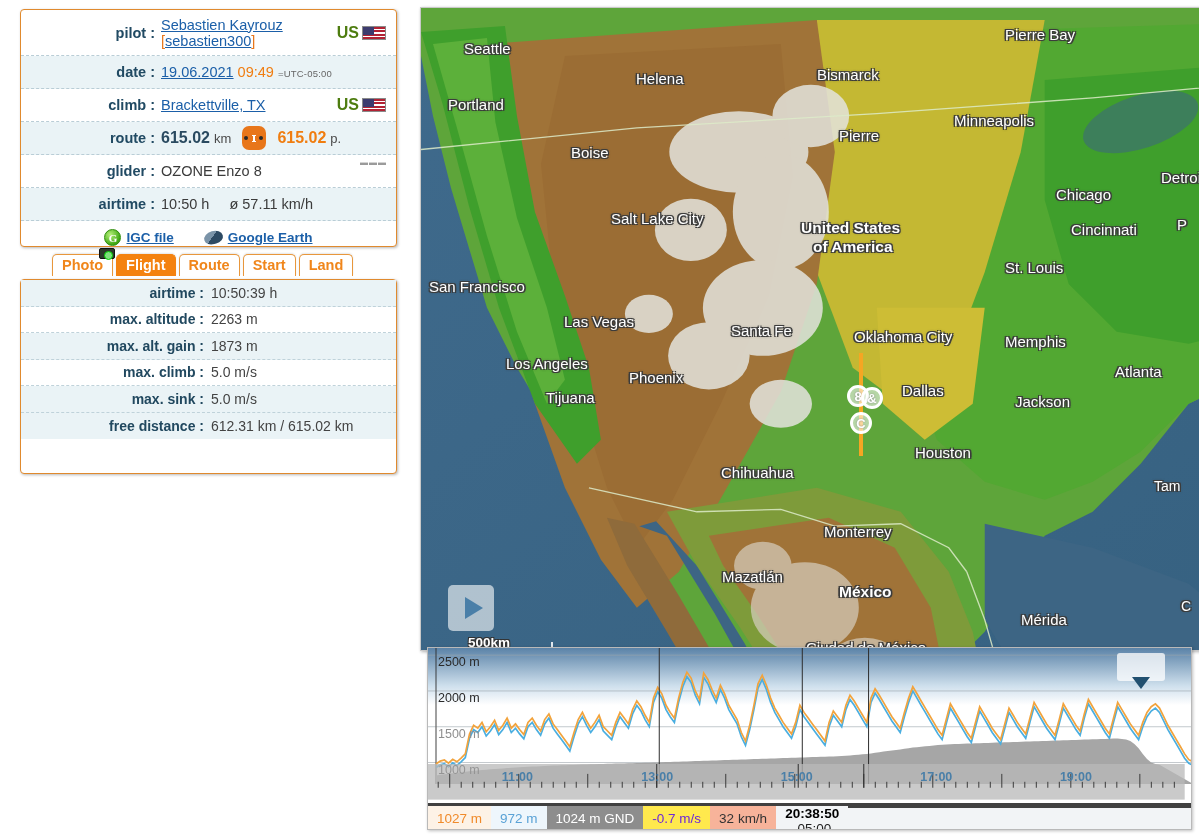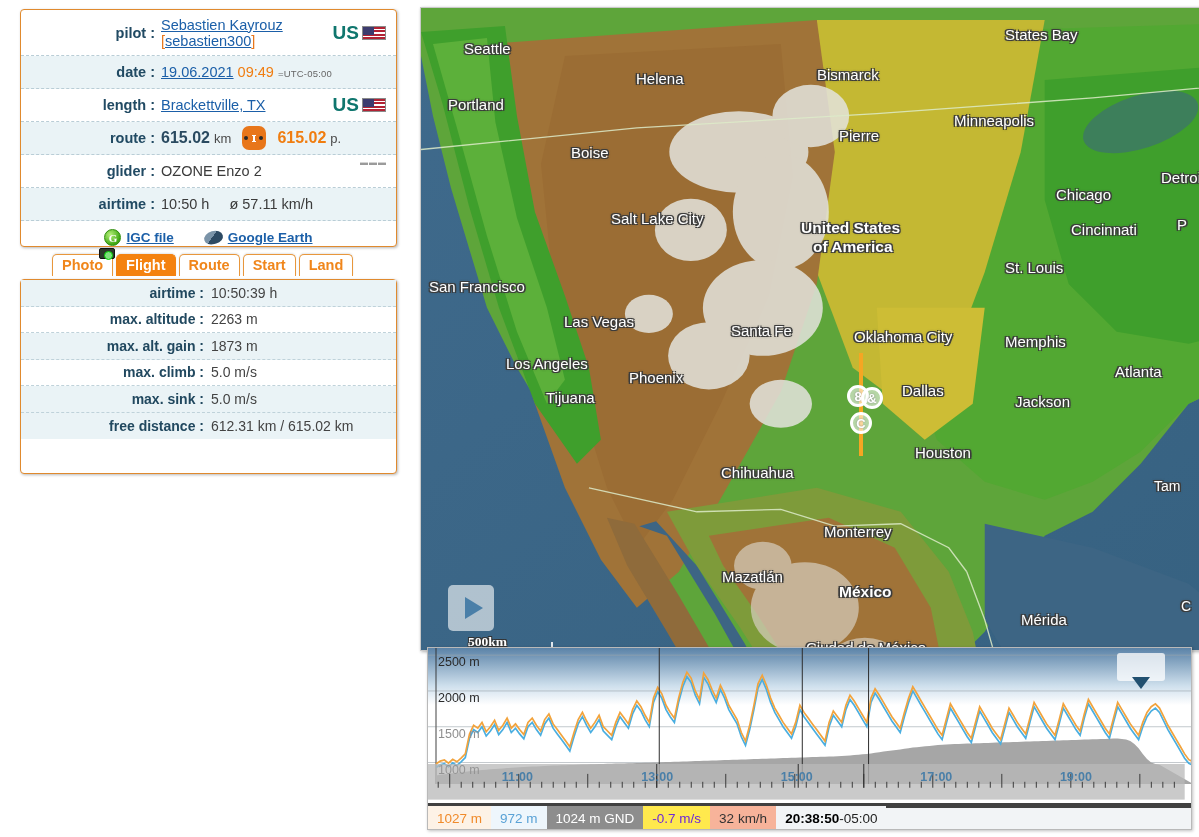--- a/index.html
+++ b/index.html
@@ -43,21 +43,21 @@
 
   a.lk { color: #1b5fa8; text-decoration: underline; }
   .nick { color: #e8761a; }
   .nick a { color: #1b5fa8; text-decoration: underline; }
   .orange { color: #f07d10; }
   .bold-dark { font-weight: bold; color: #2a4a60; font-size: 16px; }
   .bold-orange { font-weight: bold; color: #f07d10; font-size: 16px; }
   .tzsmall { font-size: 9.5px; color: #666; letter-spacing: .2px; }
   .unitsm { font-size: 13px; color: #4a4a4a; }
 
-  .ccode { font-weight: bold; font-size: 19px; color: #0f766e; margin-right: 3px; }
+  .ccode { font-weight: bold; font-size: 16px; color: #4d7c0f; margin-right: 3px; }
   .flag {
     display: inline-block; width: 24px; height: 14px; vertical-align: -2px;
     background:
       linear-gradient(to bottom,
         #b22234 0 14.2%, #fff 14.2% 28.5%, #b22234 28.5% 42.8%, #fff 42.8% 57.1%,
         #b22234 57.1% 71.4%, #fff 71.4% 85.7%, #b22234 85.7% 100%);
     position: relative; border: 1px solid #8a8a8a;
   }
   .flag::before {
     content: ""; position: absolute; left: 0; top: 0; width: 11px; height: 8px;
@@ -194,21 +194,20 @@
     background: rgba(255,255,255,0.60); border-radius: 5px; cursor: pointer;
   }
   #play-btn .ptri {
     position: absolute; left: 17px; top: 12px; width: 0; height: 0;
     border-top: 11px solid transparent; border-bottom: 11px solid transparent;
     border-left: 18px solid #4a7fa8;
   }
   #scale-bar {
     position: absolute; left: 47px; bottom: 0px; color: #fff; font-size: 13.5px; font-weight: bold;
     text-shadow: -1px -1px 0 #333, 1px -1px 0 #333, -1px 1px 0 #333, 1px 1px 0 #333;
-    font-family: Liberation Serif, serif;
   }
   #scale-line {
     position: absolute; left: 47px; bottom: -3px; width: 85px; height: 11px;
     border: 2px solid #fff; border-top: none; border-color: rgba(255,255,255,0.85);
   }
 
   
   #track-line {
     position: absolute; left: 438px; top: 345px; width: 4px; height: 103px;
     background: #f5a623;
@@ -236,21 +235,21 @@
     display: flex; align-items: center; font-size: 13.5px;
     background: #f2f4f6; border-top: 5px solid #404040;
   }
   .sbox { padding: 0 9px; height: 26px; display: flex; align-items: center; white-space: nowrap; }
   #sb-alt { color: #f08a2a; background: #fdf2e6; }
   #sb-baro { color: #5aa2d6; background: #eef6fc; }
   #sb-agl { color: #222; background: #dcdcdc; flex: 1; justify-content: flex-end; }
   #sb-gnd { color: #fff; background: #8d8d8d; }
   #sb-vario { color: #6d28d9; background: #ffe94d; }
   #sb-speed { color: #333; background: #f7b39a; }
-  #sb-time { color: #222; background: #f2f4f6; }
+  #sb-time { color: #222; background: #f2f4f6; flex-direction: column; }
   #sb-time b { color: #000; }
 
   #chart-dropdown {
     position: absolute; right: 26px; top: 5px; width: 48px; height: 28px;
     background: rgba(255,255,255,0.75); border-radius: 3px; cursor: pointer;
   }
   #chart-dropdown .caret2 {
     position: absolute; left: 50%; bottom: -8px; transform: translateX(-50%);
     width: 0; height: 0; border-left: 9px solid transparent; border-right: 9px solid transparent;
     border-top: 12px solid #215070;
@@ -280,21 +279,21 @@
       <div class="inforow alt">
         <div class="lbl">date :</div>
         <div class="val">
           <a class="lk" href="#">19.06.2021</a>
           <span class="orange">09:49</span>
           <span class="tzsmall">=UTC-05:00</span>
         </div>
       </div>
 
       <div class="inforow">
-        <div class="lbl">length :</div>
+        <div class="lbl">climb :</div>
         <div class="val">
           <a class="lk" href="#">Brackettville, TX</a>
         </div>
         <div class="flagwrap">
           <span class="ccode">US</span>
           <span class="flag"></span>
         </div>
       </div>
 
       <div class="inforow alt">
@@ -303,21 +302,21 @@
           <span class="bold-dark">615.02</span>
           <span class="unitsm">km</span>
           <span class="route-icon"></span>
           <span class="bold-orange">615.02</span>
           <span class="unitsm">p.</span>
         </div>
       </div>
 
       <div class="inforow" style="position:relative">
         <div class="lbl">glider :</div>
-        <div class="val">OZONE Enzo 2</div>
+        <div class="val">OZONE Enzo 8</div>
         <span class="dots-mark">▬▬▬</span>
       </div>
 
       <div class="inforow alt">
         <div class="lbl">airtime :</div>
         <div class="val">
           <span>10:50 h</span>
           <span style="margin-left:16px">ø 57.11 km/h</span>
         </div>
       </div>
@@ -460,21 +459,21 @@
         <path d="M690,48 L700,95 L690,135 L700,175"></path>
       </g>
     </svg>
 
     <div>
       <div class="mlabel" style="left:43px;top:32px">Seattle</div>
       <div class="mlabel" style="left:27px;top:88px">Portland</div>
       <div class="mlabel" style="left:215px;top:62px">Helena</div>
       <div class="mlabel" style="left:150px;top:136px">Boise</div>
       <div class="mlabel" style="left:396px;top:58px">Bismarck</div>
-      <div class="mlabel" style="left:584px;top:18px">States Bay</div>
+      <div class="mlabel" style="left:584px;top:18px">Pierre Bay</div>
       <div class="mlabel" style="left:418px;top:119px">Pierre</div>
       <div class="mlabel" style="left:533px;top:104px">Minneapolis</div>
       <div class="mlabel" style="left:190px;top:202px">Salt Lake City</div>
       <div class="mlabel" style="left:8px;top:270px">San Francisco</div>
       <div class="mlabel" style="left:143px;top:305px">Las Vegas</div>
       <div class="mlabel" style="left:310px;top:314px">Santa Fe</div>
       <div class="mlabel" style="left:85px;top:347px">Los Angeles</div>
       <div class="mlabel" style="left:208px;top:361px">Phoenix</div>
       <div class="mlabel" style="left:125px;top:381px">Tijuana</div>
       <div class="mlabel" style="left:635px;top:178px">Chicago</div>

